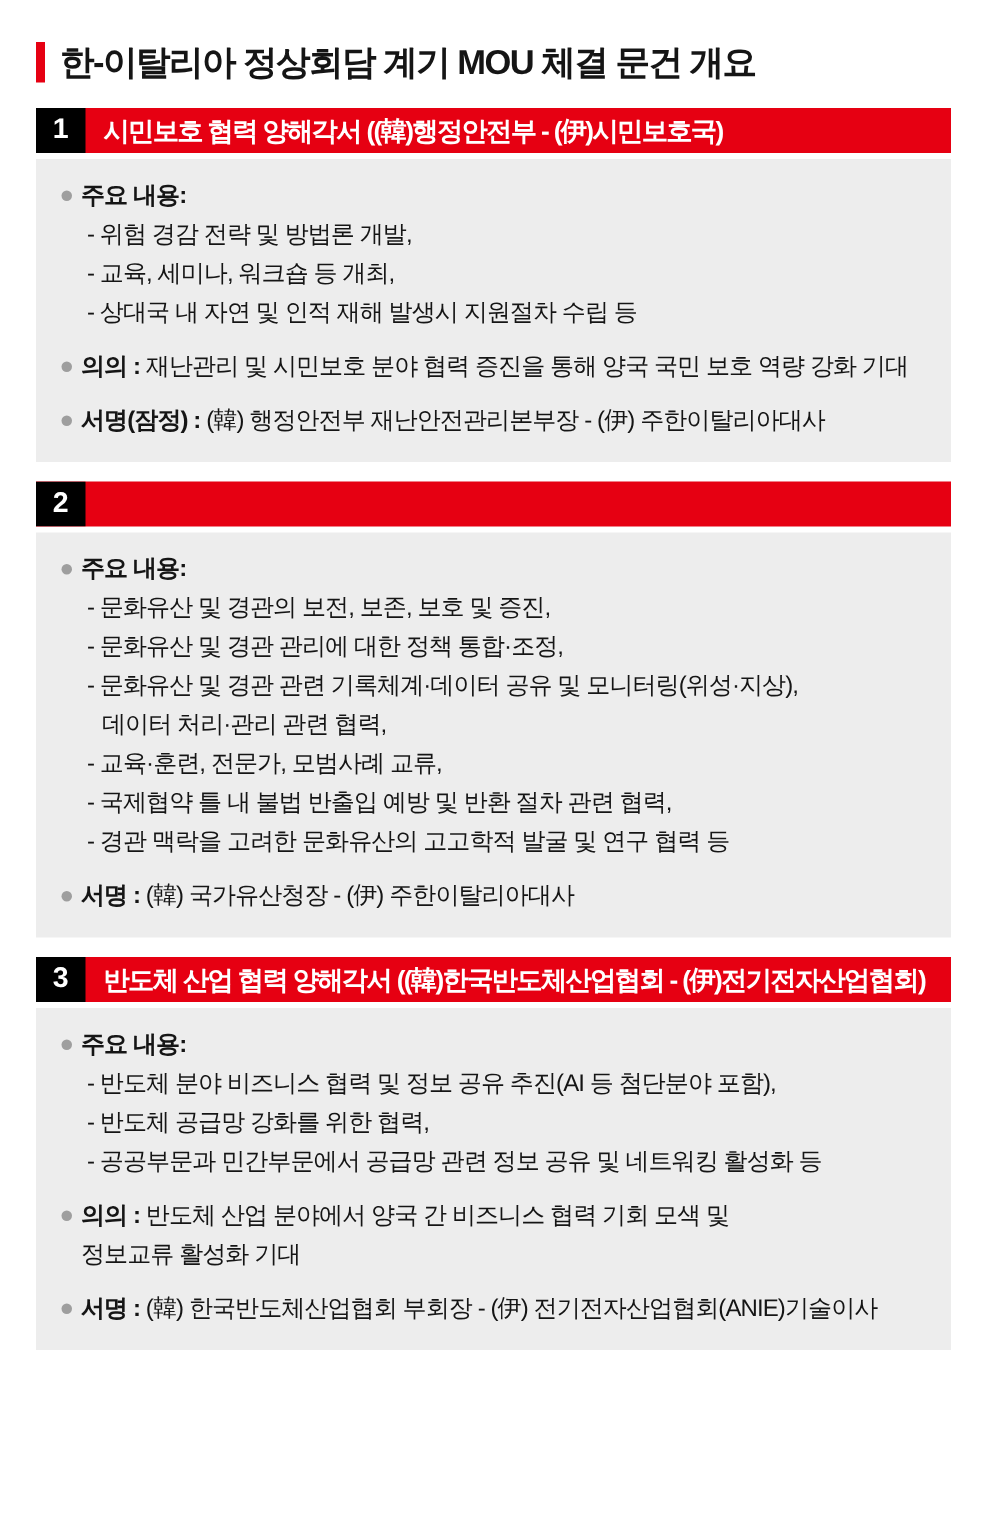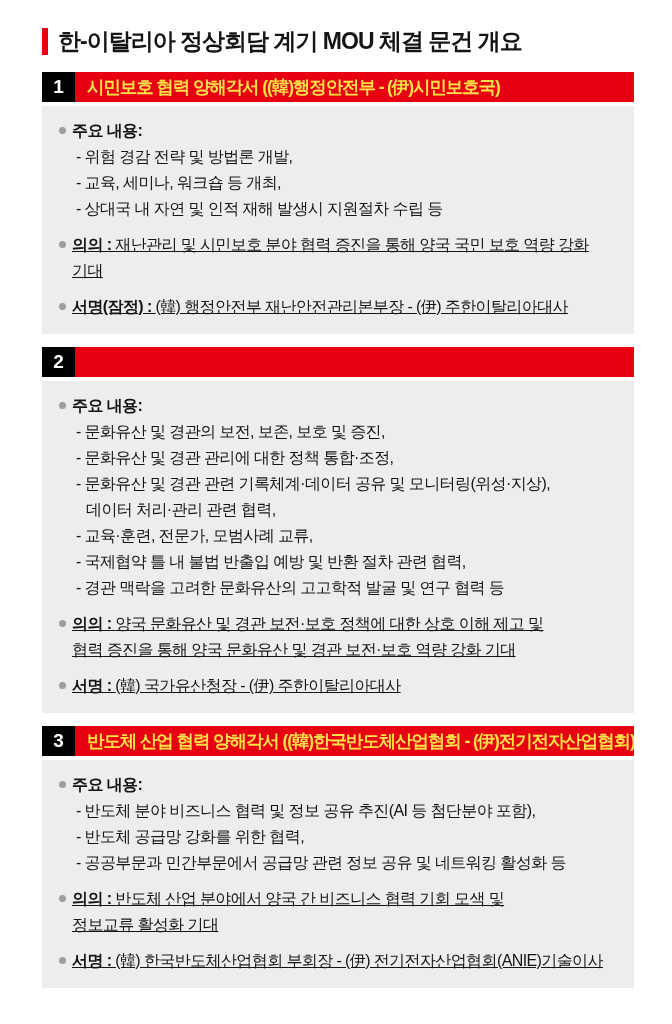--- a/index.html
+++ b/index.html
@@ -5,44 +5,44 @@
   :root{
     --red:#e60012;
     --boxgray:#ededed;
     --ink:#151515;
     --dot:#9e9e9e;
   }
   *{margin:0;padding:0;box-sizing:border-box;}
   html,body{background:#ffffff;}
   .page{
     width:672px;height:1024px;overflow:hidden;background:#fff;
-    padding:26px 38px 0 42px;
+    padding:26px 38px 0 24px;
     font-family:"Liberation Sans","DejaVu Sans",sans-serif;
     color:var(--ink);
   }
   
   .title-row{display:flex;align-items:center;gap:10px;margin-bottom:15px;}
   .title-bar{width:6px;height:27px;background:var(--red);flex:0 0 auto;}
   .page-title{font-size:23px;font-weight:800;letter-spacing:-1px;white-space:nowrap;}
   
   .section{margin-bottom:13px;}
   .banner{display:flex;align-items:stretch;height:30px;background:var(--red);overflow:hidden;}
   .banner-num{
     flex:0 0 33px;background:#000;color:#fff;
     display:flex;align-items:center;justify-content:center;
     font-size:19px;font-weight:700;
   }
   .banner-title{
-    color:#fde047;font-size:17.5px;font-weight:700;letter-spacing:-1.1px;
+    color:#ffffff;font-size:17.5px;font-weight:700;letter-spacing:-1.1px;
     display:flex;align-items:center;padding-left:12px;white-space:nowrap;
   }
   
   .box{background:var(--boxgray);margin-top:4px;padding:12px 14px 14px 17px;}
   .group{position:relative;padding-left:13px;font-size:16px;line-height:26px;letter-spacing:-0.6px;}
-  .group + .group{margin-top:10px;text-decoration:underline;}
+  .group + .group{margin-top:10px;}
   .group .dot{
     position:absolute;left:0;top:9px;width:7px;height:7px;border-radius:50%;
     background:var(--dot);
   }
   .label{font-weight:800;}
   .inline-text{font-weight:500;white-space:pre-line;word-break:keep-all;}
   .dash-list{margin-left:4px;}
   .dash{
     padding-left:10px;text-indent:-10px;white-space:pre-line;word-break:keep-all;
     font-weight:500;
@@ -97,25 +97,20 @@
           <div class="dash">- 문화유산 및 경관 관리에 대한 정책 통합·조정,</div>
           <div class="dash">- 문화유산 및 경관 관련 기록체계·데이터 공유 및 모니터링(위성·지상),
 데이터 처리·관리 관련 협력,</div>
           <div class="dash">- 교육·훈련, 전문가, 모범사례 교류,</div>
           <div class="dash">- 국제협약 틀 내 불법 반출입 예방 및 반환 절차 관련 협력,</div>
           <div class="dash">- 경관 맥락을 고려한 문화유산의 고고학적 발굴 및 연구 협력 등</div>
         </div>
       </div>
       <div class="group">
         <span class="dot"></span>
-        <span class="label">의의 : </span><span class="inline-text">양국 문화유산 및 경관 보전·보호 정책에 대한 상호 이해 제고 및
-협력 증진을 통해 양국 문화유산 및 경관 보전·보호 역량 강화 기대</span>
-      </div>
-      <div class="group">
-        <span class="dot"></span>
         <span class="label">서명 : </span><span class="inline-text">(韓) 국가유산청장 - (伊) 주한이탈리아대사</span>
       </div>
     </div>
   </div>
 
   <div class="section">
     <div class="banner">
       <span class="banner-num">3</span>
       <span class="banner-title">반도체 산업 협력 양해각서 ((韓)한국반도체산업협회 - (伊)전기전자산업협회)</span>
     </div>

